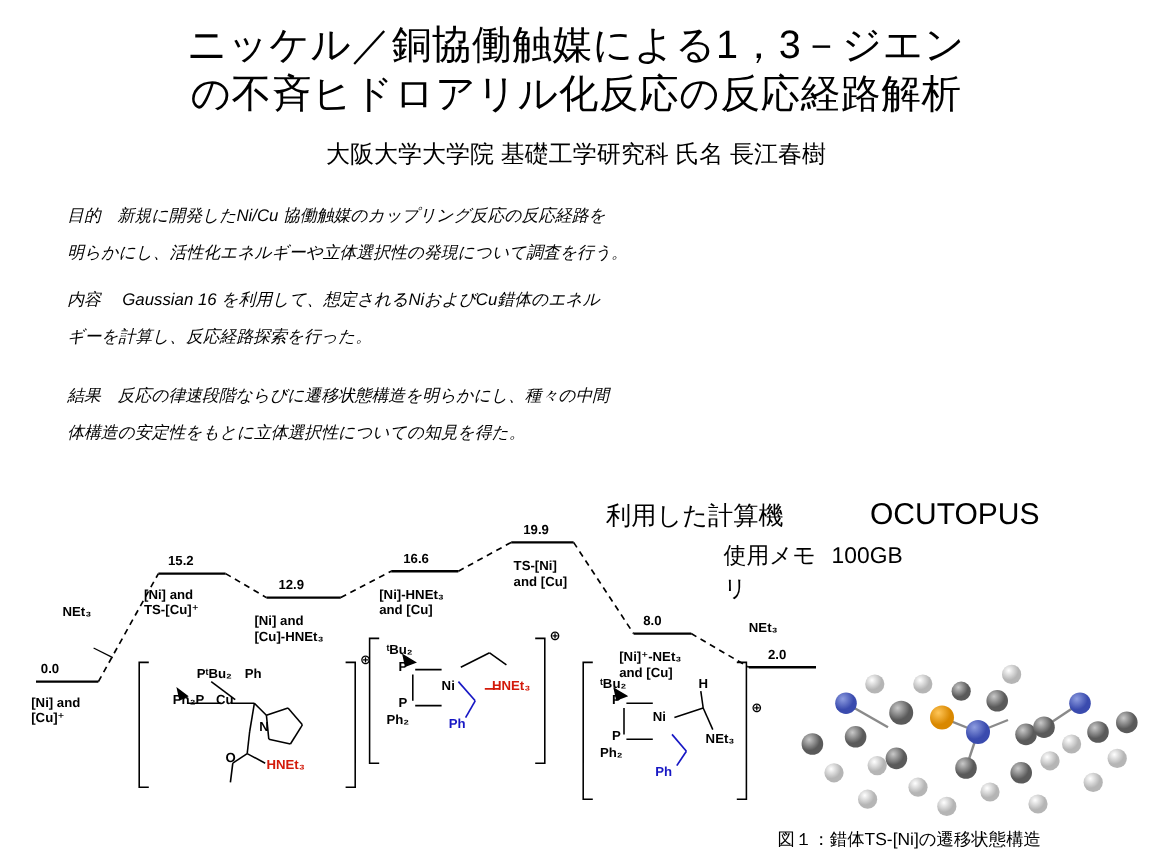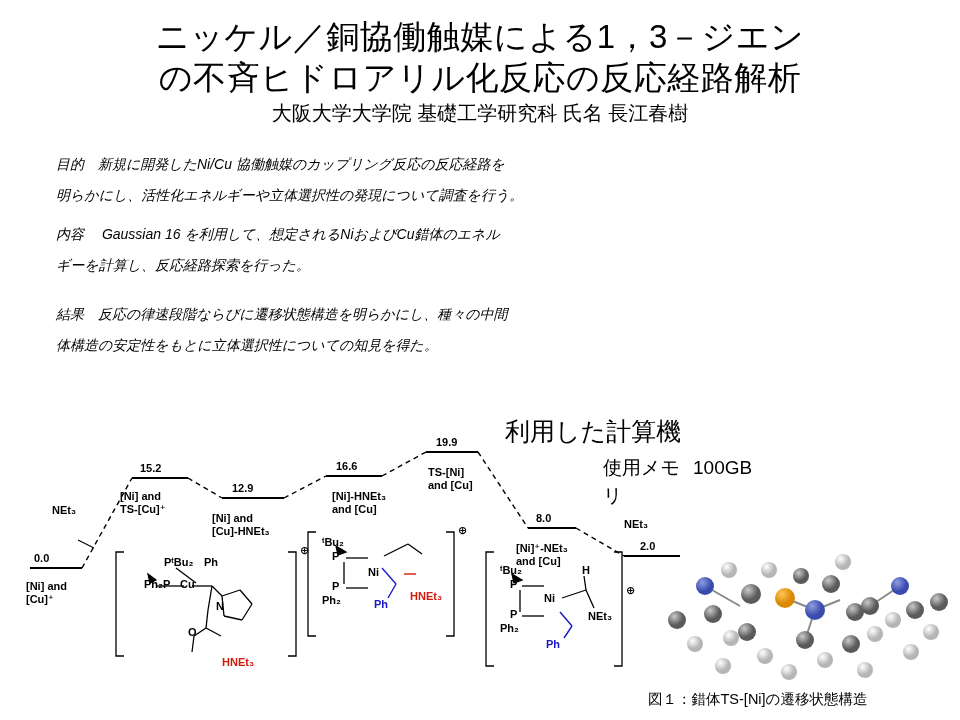--- a/index.html
+++ b/index.html
@@ -15,21 +15,21 @@
     text-align:center;
     font-size:33px;
     line-height:41px;
     letter-spacing:0.5px;
     margin-top:16px;
     white-space:pre-line;
   }
   .author{
     text-align:center;
     font-size:20px;
-    margin-top:2px;
+    margin-top:17px;
   }
   .para{
     font-size:14px;
     line-height:31px;
     margin:14px 46px 0 56px;
     white-space:pre-line;
     font-style:italic;
   }
   .para.p1{margin-top:22px;}
   .para.p2{margin-top:8px;}
@@ -39,21 +39,21 @@
   .machine{
     position:absolute;
     left:505px; top:415px;
     width:455px;
   }
   .machine-head{
     display:flex;
     align-items:baseline;
   }
   .machine-title{
-    font-size:25px;
+    font-size:21px;
   }
   .machine-name{
     font-size:25px;
     margin-left:72px;
   }
   .machine-rows{
     margin-top:6px;
     font-size:19px;
     line-height:28px;
   }
@@ -68,21 +68,21 @@
     width:690px; height:270px;
   }
   .diagram svg{position:absolute;left:0;top:0;}
   .dlabel{
     position:absolute;
     font-size:11px;
     font-weight:bold;
     line-height:13px;
     white-space:pre-line;
   }
-  .red{color:#d31a0a;margin-top:24px;}
+  .red{color:#d31a0a;}
   .blue{color:#1717c4;}
 
   
   .mol{
     position:absolute;
     left:665px; top:540px;
     width:290px; height:150px;
   }
   .caption{
     position:absolute;
@@ -100,20 +100,21 @@
 <div class="para p1">目的　新規に開発したNi/Cu 協働触媒のカップリング反応の反応経路を
 明らかにし、活性化エネルギーや立体選択性の発現について調査を行う。</div>
 <div class="para p2">内容　 Gaussian 16 を利用して、想定されるNiおよびCu錯体のエネル
 ギーを計算し、反応経路探索を行った。</div>
 <div class="para p3">結果　反応の律速段階ならびに遷移状態構造を明らかにし、種々の中間
 体構造の安定性をもとに立体選択性についての知見を得た。</div>
 
 <div class="machine">
   <div class="machine-head">
     <span class="machine-title">利用した計算機</span>
+    <span class="machine-name">OCUTOPUS</span>
   </div>
   <div class="machine-rows">
     <div class="machine-row">
       <span class="machine-label">使用メモリ</span>
       <span class="machine-val">100GB</span>
     </div>
   </div>
 </div>
 
 <div class="diagram">
@@ -207,21 +208,21 @@
   <div class="dlabel" style="left:520px;top:72px;">8.0</div>
   <div class="dlabel" style="left:624px;top:100px;">2.0</div>
 
   <div class="dlabel" style="left:10px;top:140px;">[Ni] and
 [Cu]⁺</div>
   <div class="dlabel" style="left:36px;top:64px;">NEt₃</div>
   <div class="dlabel" style="left:104px;top:50px;">[Ni] and
 TS-[Cu]⁺</div>
   <div class="dlabel" style="left:196px;top:72px;">[Ni] and
 [Cu]-HNEt₃</div>
-  <div class="dlabel" style="left:316px;top:50px;">[Ni]-HNEt₃
+  <div class="dlabel" style="left:300px;top:50px;">[Ni]-HNEt₃
 and [Cu]</div>
   <div class="dlabel" style="left:412px;top:26px;">TS-[Ni]
 and [Cu]</div>
   <div class="dlabel" style="left:500px;top:102px;">[Ni]⁺-NEt₃
 and [Cu]</div>
   <div class="dlabel" style="left:608px;top:78px;">NEt₃</div>
 
   <div class="dlabel" style="left:148px;top:116px;">PᵗBu₂</div>
   <div class="dlabel" style="left:188px;top:116px;">Ph</div>
   <div class="dlabel" style="left:128px;top:138px;">Ph₂P</div>

